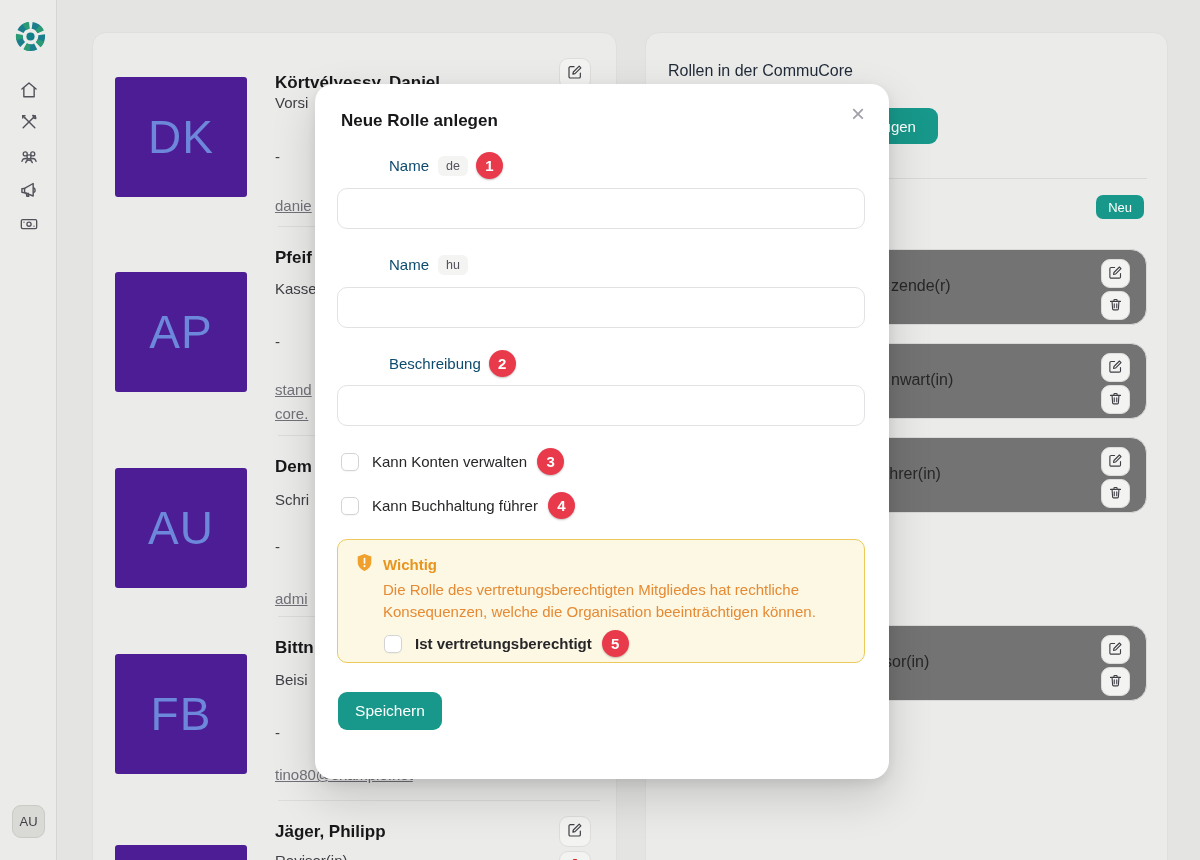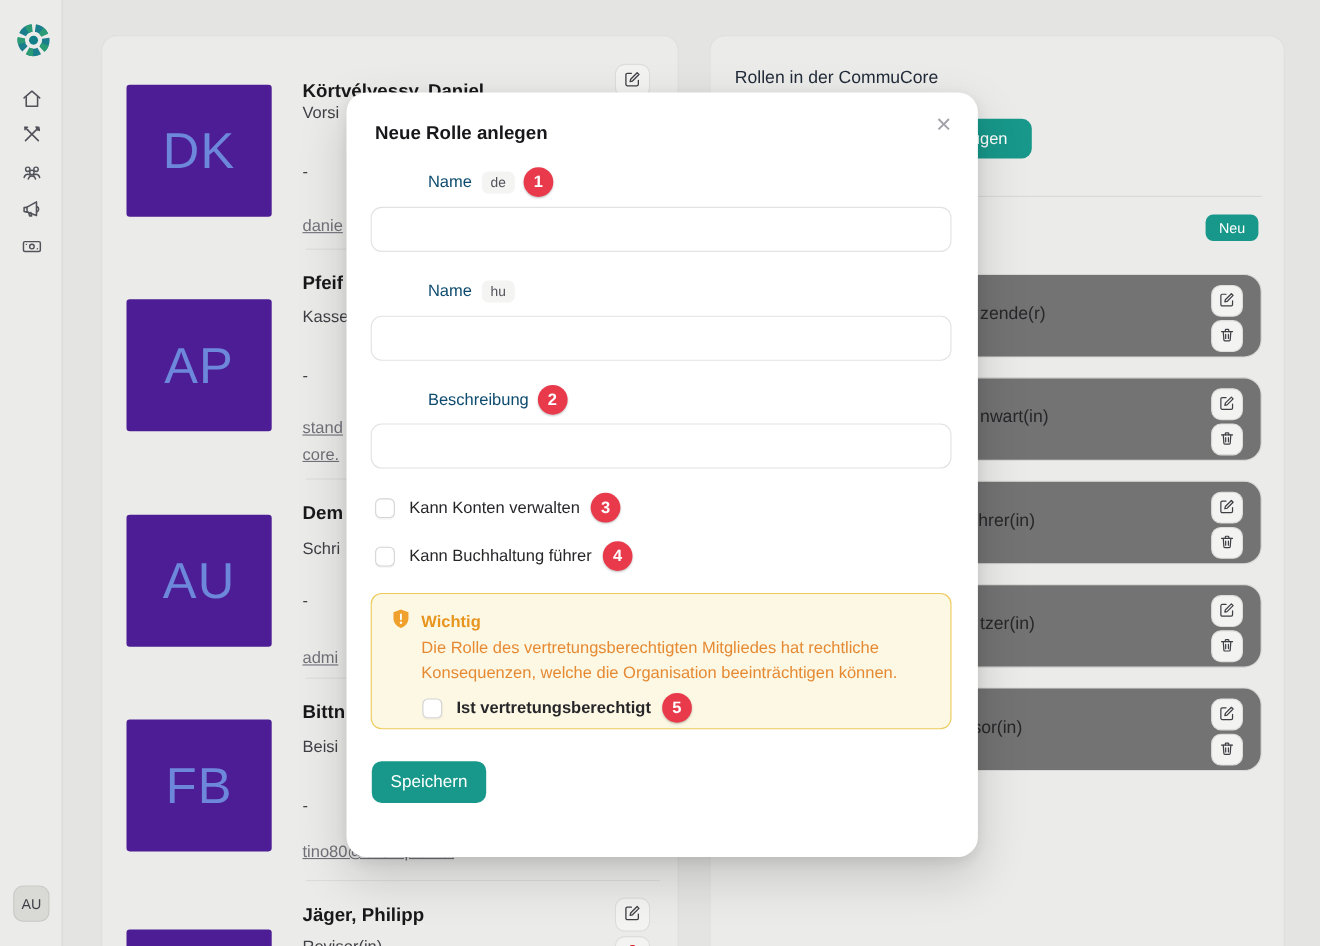--- a/index.html
+++ b/index.html
@@ -221,37 +221,20 @@
     <button class="row-btn" style="top:41px;">
         <span><svg viewBox="0 0 24 24" fill="none" stroke="currentColor" stroke-width="1.8" stroke-linecap="round" stroke-linejoin="round" width="15" height="15">
             <path d="M4 7h16"></path>
             <path d="M9.5 7V5a1 1 0 0 1 1-1h3a1 1 0 0 1 1 1v2"></path>
             <path d="M6.5 7l.9 12.2a1.4 1.4 0 0 0 1.4 1.3h6.4a1.4 1.4 0 0 0 1.4-1.3L17.5 7"></path>
             <path d="M10 11v6M14 11v6"></path>
           </svg></span>
       </button>
   </div>
 
-  <div class="role-row" style="top:498px;">
-    <span class="role-name">tzer(in)</span>
-    <button class="row-btn" style="top:9px;">
-        <span><svg viewBox="0 0 24 24" fill="none" stroke="currentColor" stroke-width="1.8" stroke-linecap="round" stroke-linejoin="round" width="15" height="15">
-            <path d="M20 13.5V19a2 2 0 0 1-2 2H5a2 2 0 0 1-2-2V6a2 2 0 0 1 2-2h5.5"></path>
-            <path d="M18.3 3.2l2.5 2.5L12 14.5l-3.2.7.7-3.2z"></path>
-          </svg></span>
-      </button>
-    <button class="row-btn" style="top:41px;">
-        <span><svg viewBox="0 0 24 24" fill="none" stroke="currentColor" stroke-width="1.8" stroke-linecap="round" stroke-linejoin="round" width="15" height="15">
-            <path d="M4 7h16"></path>
-            <path d="M9.5 7V5a1 1 0 0 1 1-1h3a1 1 0 0 1 1 1v2"></path>
-            <path d="M6.5 7l.9 12.2a1.4 1.4 0 0 0 1.4 1.3h6.4a1.4 1.4 0 0 0 1.4-1.3L17.5 7"></path>
-            <path d="M10 11v6M14 11v6"></path>
-          </svg></span>
-      </button>
-  </div>
 
   <div class="role-row" style="top:592px;">
     <span class="role-name" style="left:218px;">sor(in)</span>
     <button class="row-btn" style="top:9px;">
         <span><svg viewBox="0 0 24 24" fill="none" stroke="currentColor" stroke-width="1.8" stroke-linecap="round" stroke-linejoin="round" width="15" height="15">
             <path d="M20 13.5V19a2 2 0 0 1-2 2H5a2 2 0 0 1-2-2V6a2 2 0 0 1 2-2h5.5"></path>
             <path d="M18.3 3.2l2.5 2.5L12 14.5l-3.2.7.7-3.2z"></path>
           </svg></span>
       </button>
     <button class="row-btn" style="top:41px;">

